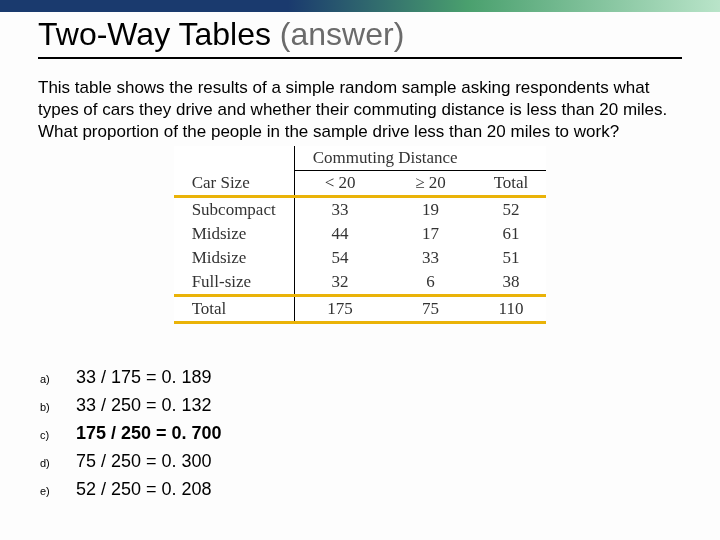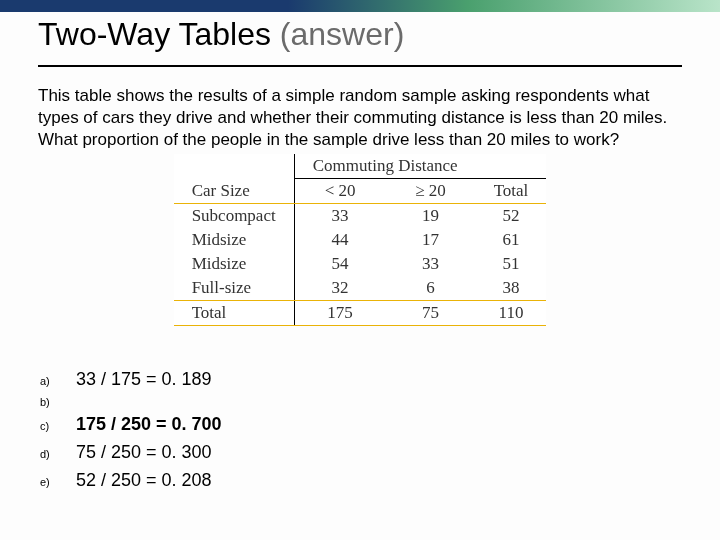--- a/index.html
+++ b/index.html
@@ -18,21 +18,21 @@
     background: linear-gradient(to right, #1a3a6e 0%, #1a3a6e 40%, #4aa06e 65%, #b9e4c9 100%);
   }
   .content {
     padding: 4px 38px 0 38px;
   }
   .title {
     font-size: 32px;
     font-weight: normal;
     color: #000;
     border-bottom: 2px solid #000;
-    padding-bottom: 12px;
+    padding-bottom: 4px;
     margin-bottom: 18px;
   }
   .title .ans { color: #6b6b6b; }
   .question {
     font-size: 17px;
     line-height: 1.3;
     margin-bottom: 3px;
     color: #000;
   }
   .table-wrap {
@@ -44,21 +44,21 @@
     background: #fff;
     font-family: "Times New Roman", serif;
     font-size: 17px;
     color: #333;
   }
   table { border-collapse: collapse; }
   td, th { padding: 2px 18px; text-align: left; font-weight: normal; }
   .num { text-align: center; }
   .hdr-top td { border-bottom: 1.5px solid #000; }
   .hdr-top td:first-child { border-bottom: none; }
-  .rule-below td { border-bottom: 1px solid #eab308; }
+  .rule-below td { border-bottom: 3px solid #eab308; }
   .vline { border-left: 1.5px solid #000; }
   .choices {
     font-size: 18px;
     line-height: 1.55;
   }
   .choices .row { display: flex; align-items: baseline; }
   .choices .lab {
     width: 38px;
     font-size: 11px;
     text-align: left;
@@ -130,20 +130,21 @@
     </div>
   </div>
 
   <div class="choices">
     <div class="row">
       <span class="lab">a)</span>
       <span class="txt">33 / 175 = 0. 189</span>
     </div>
     <div class="row">
       <span class="lab">b)</span>
+      <span class="txt">33 / 250 = 0. 132</span>
     </div>
     <div class="row correct">
       <span class="lab">c)</span>
       <span class="txt">175 / 250 = 0. 700</span>
     </div>
     <div class="row">
       <span class="lab">d)</span>
       <span class="txt">75 / 250 = 0. 300</span>
     </div>
     <div class="row">

